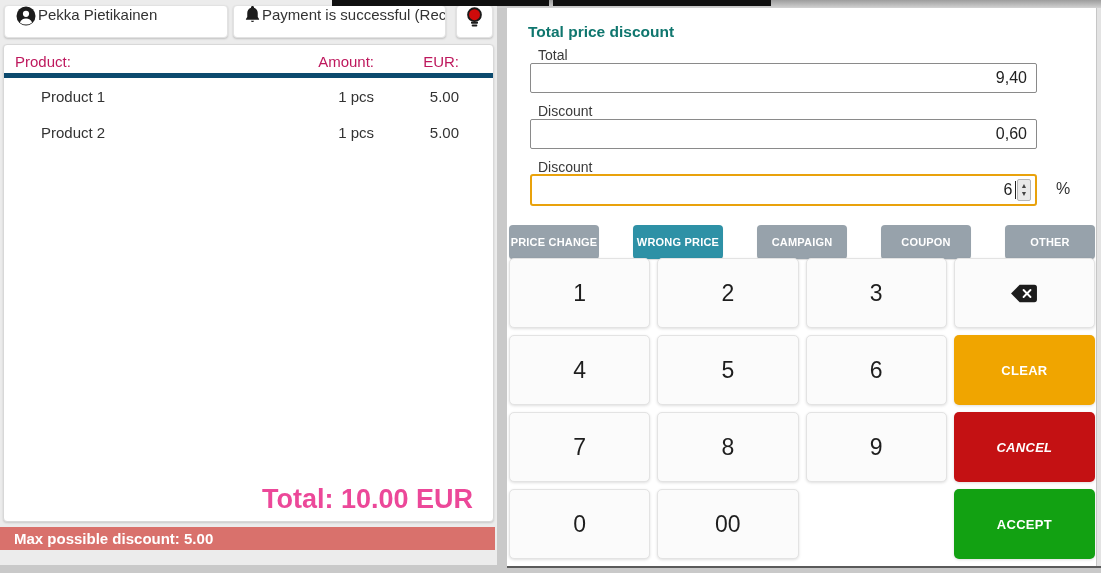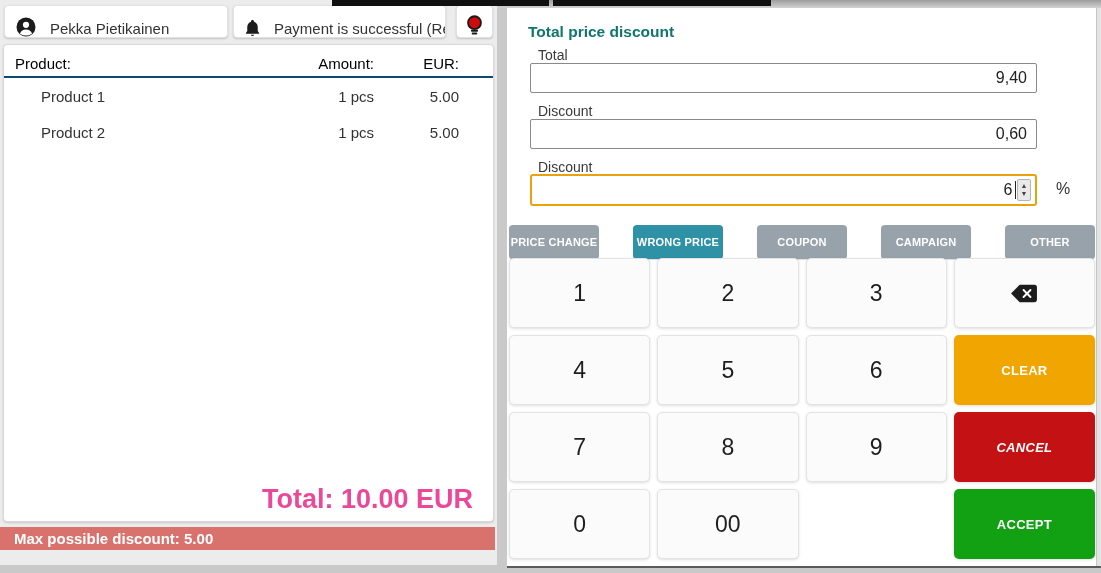--- a/index.html
+++ b/index.html
@@ -12,38 +12,38 @@
   }
   .screen { position:absolute; inset:0; width:1101px; height:573px; }
 
   
   .left-area { position:absolute; left:0; top:0; width:497px; height:565px; background:#ececec; }
 
   .top-box {
     position:absolute; top:5px; height:33px; background:#fff;
     border:1px solid #e2e2e2; border-radius:4px;
     box-shadow:0 1px 2px rgba(0,0,0,.18);
-    display:flex; align-items:flex-end; gap:14px; padding:0 11px;
+    display:flex; align-items:flex-start; gap:2px; padding:0 11px;
     font-size:15px; color:#333; white-space:nowrap; overflow:hidden;
   }
   .user-box  { left:4px;   width:224px; }
   .notif-box { left:233px; width:213px; }
   .bulb-box  { left:456px; width:37px; justify-content:center; padding:0; }
 
   .product-panel {
     position:absolute; left:3px; top:44px; width:491px; height:478px;
     background:#fff; border:1px solid #d8d8d8; border-radius:4px;
     box-shadow:0 1px 2px rgba(0,0,0,.15);
   }
   .grid-row {
     display:grid; grid-template-columns: 1fr 115px 85px;
     padding-right:34px; align-items:center;
   }
-  .ph-row { height:28px; margin-top:5px; border-bottom:2px solid #0c4a6e;
-            font-size:15px; color:#000000; }
+  .ph-row { height:28px; margin-top:5px; border-bottom:5px solid #0c4a6e;
+            font-size:15px; color:#be185d; }
   .ph-row .c1 { padding-left:11px; }
   .p-row { height:36px; font-size:15px; color:#333; }
   .p-row:first-of-type { margin-top:7px; }
   .p-row .c1 { padding-left:37px; }
   .c2, .c3 { text-align:right; }
 
   .total-line {
     position:absolute; right:20px; bottom:6px;
     font-size:27px; font-weight:700; color:#ec4899;
   }
@@ -209,22 +209,22 @@
       <span class="spinner">
         <span>▲</span>
         <span>▼</span>
       </span>
     </div>
     <div class="pct-sign">%</div>
 
     <div class="reason-row">
       <button class="reason-btn">PRICE CHANGE</button>
       <button class="reason-btn selected">WRONG PRICE</button>
+      <button class="reason-btn">CAMPAIGN</button>
       <button class="reason-btn">COUPON</button>
-      <button class="reason-btn">CAMPAIGN</button>
       <button class="reason-btn">OTHER</button>
     </div>
 
     <div class="numpad">
       <button class="key">1</button>
       <button class="key">2</button>
       <button class="key">3</button>
       <button class="key">
         <span class="icon">
           <svg width="28" height="19" viewBox="0 0 32 22">

